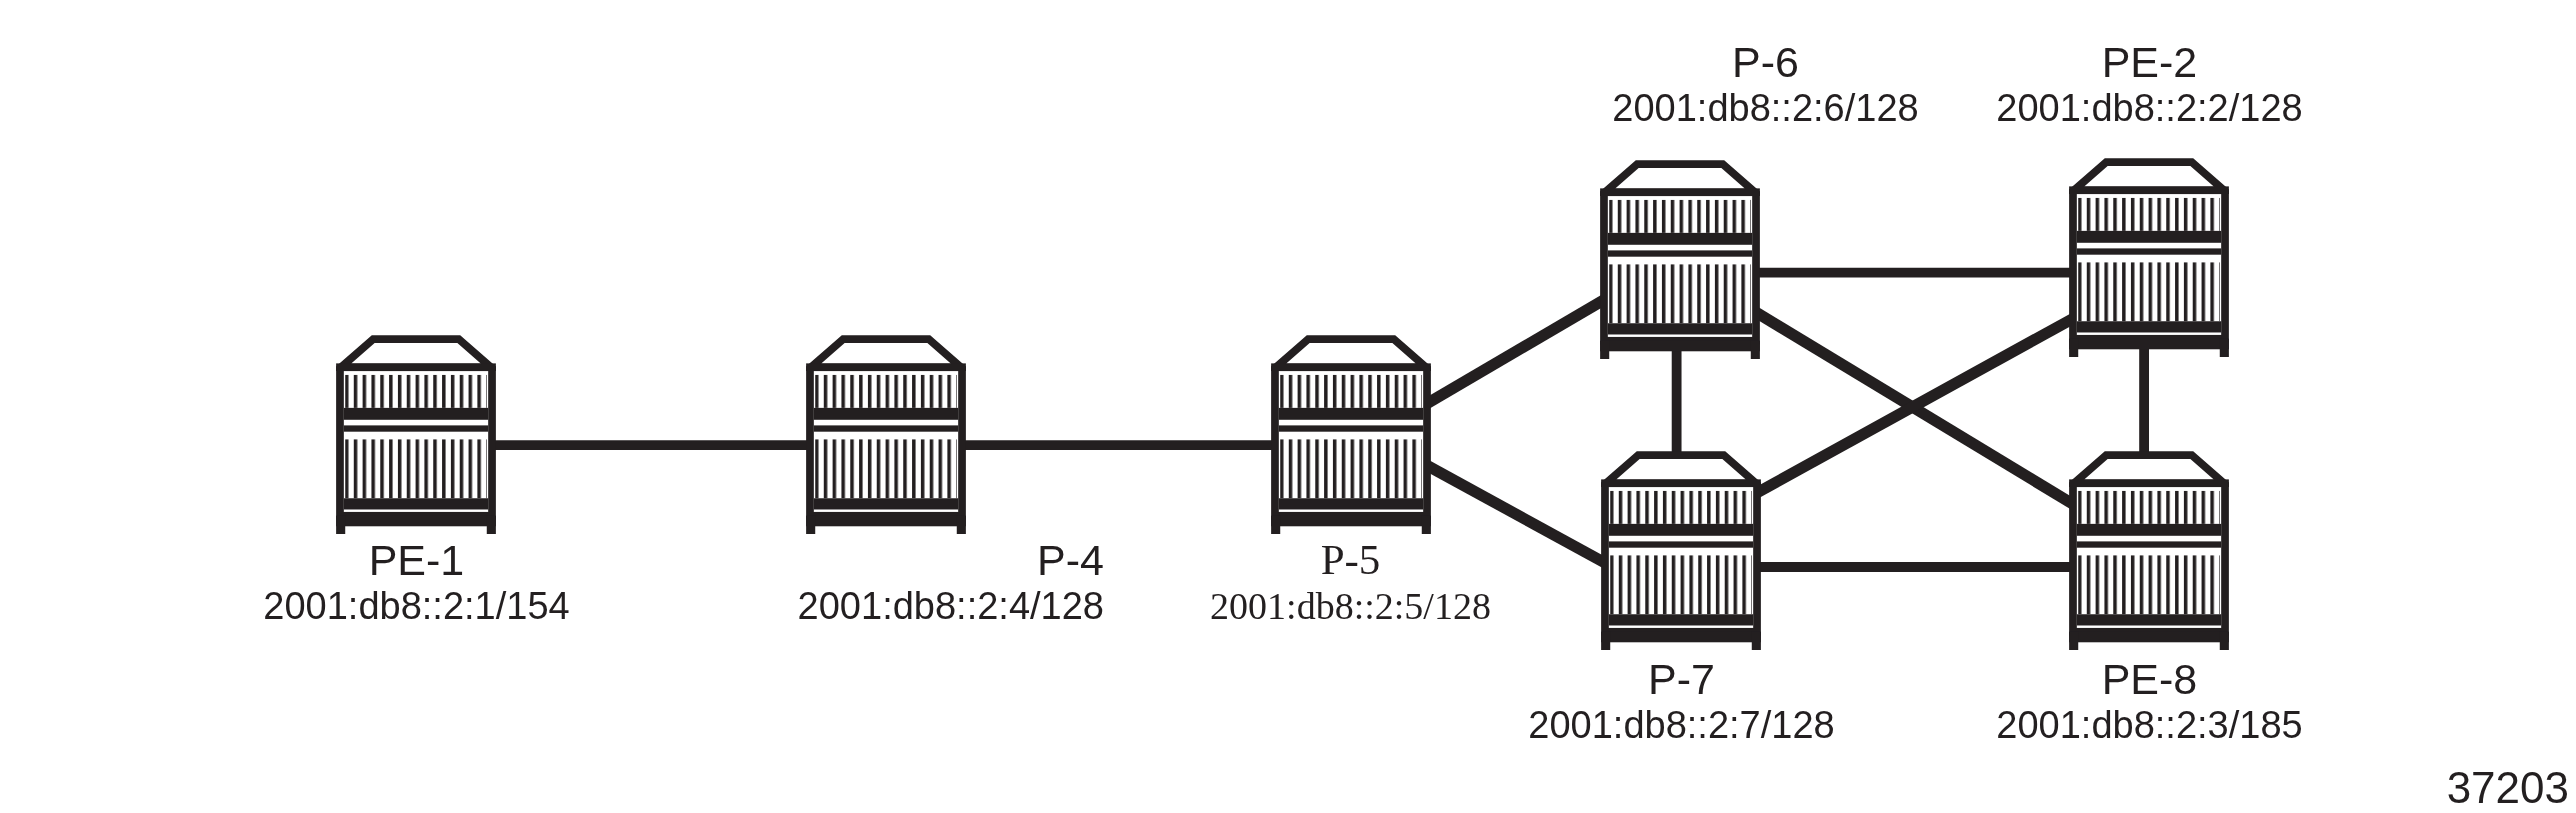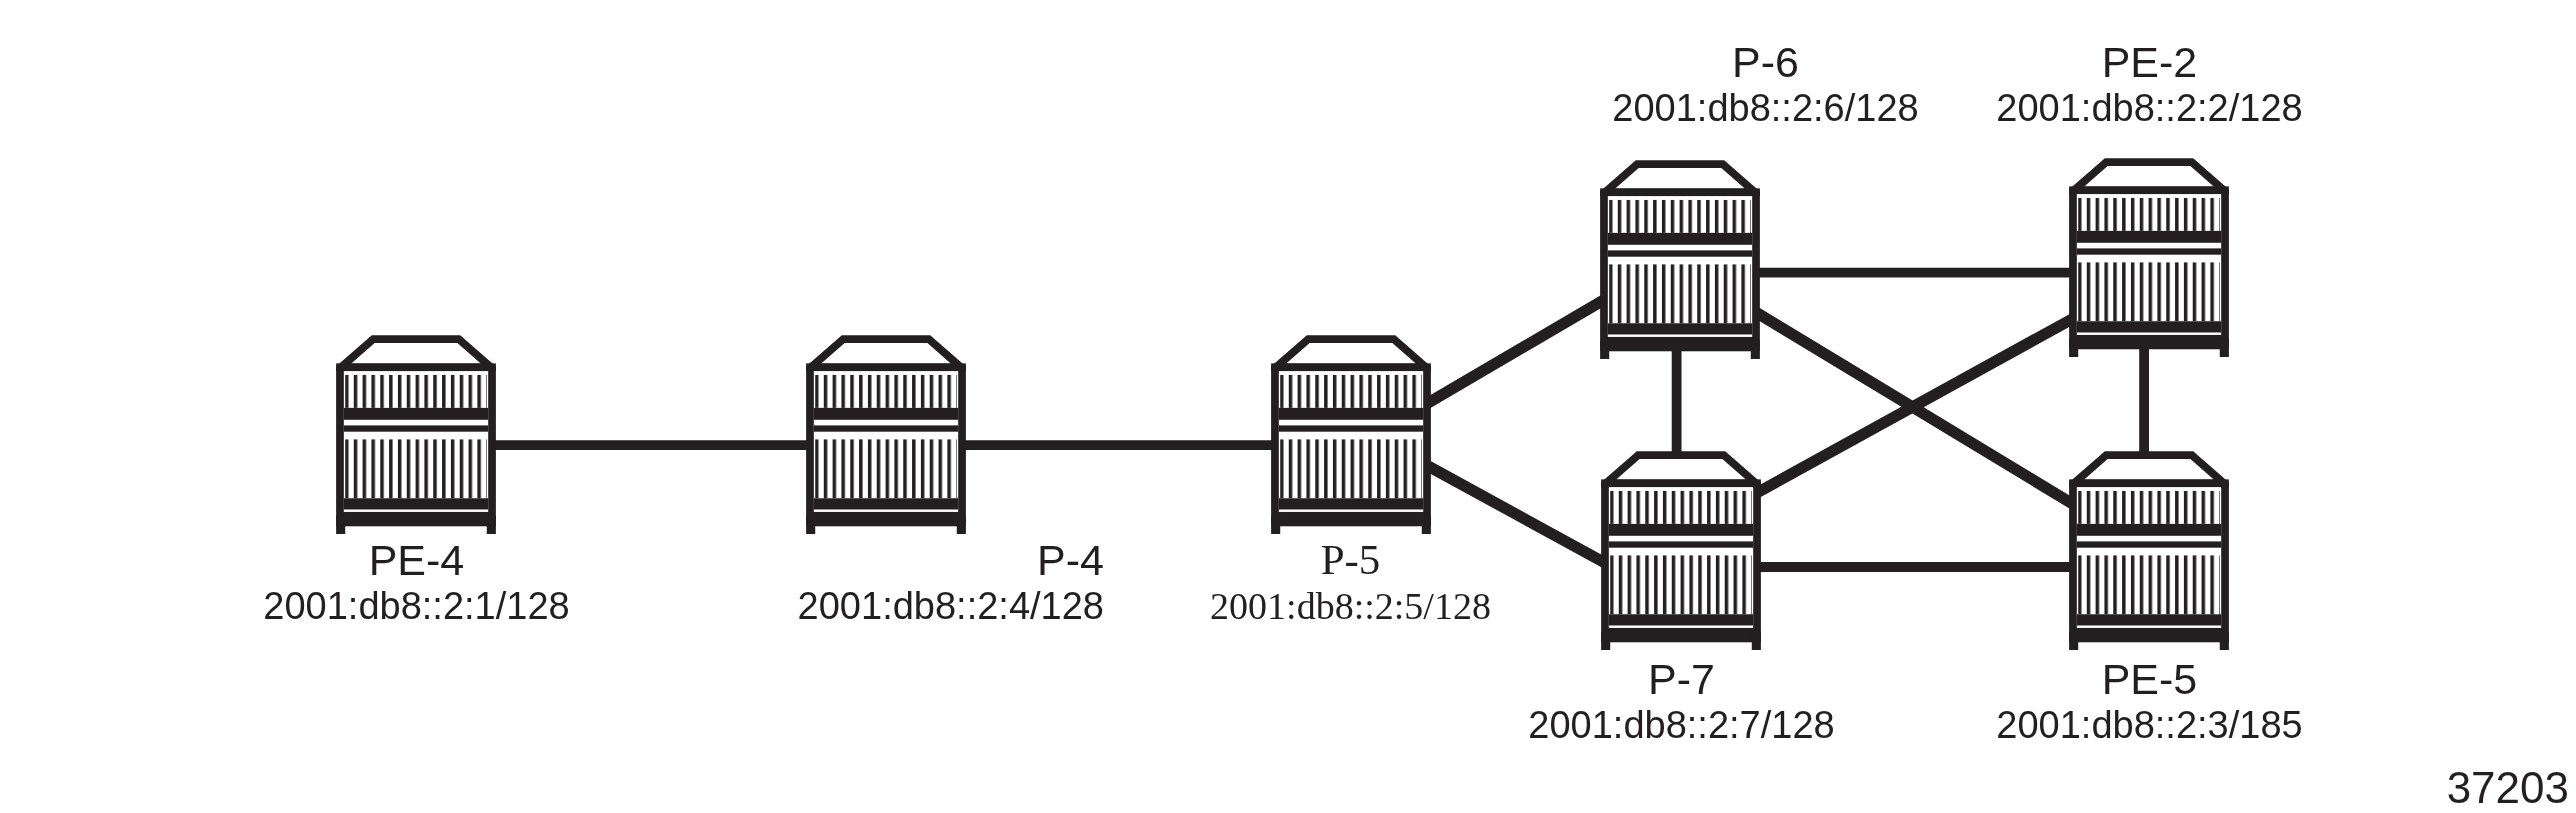--- a/index.html
+++ b/index.html
@@ -128,22 +128,22 @@
         <use href="#router"></use>
       </svg>
   </div>
   <div class="node pos-pe3">
     <svg viewBox="0 0 228 284" width="160" height="199">
         <use href="#router"></use>
       </svg>
   </div>
 
   <div class="node-label lblpos-pe1">
-    <div class="name">PE-4</div>
-    <div class="addr">2001:db8::2:1/128</div>
+    <div class="name">PE-1</div>
+    <div class="addr">2001:db8::2:1/154</div>
   </div>
   <div class="node-label lblpos-p4">
     <div class="name">P-4</div>
     <div class="addr">2001:db8::2:4/128</div>
   </div>
   <div class="node-label lblpos-p5">
     <div class="name">P-5</div>
     <div class="addr">2001:db8::2:5/128</div>
   </div>
   <div class="node-label lblpos-p6">
@@ -152,20 +152,20 @@
   </div>
   <div class="node-label lblpos-pe2">
     <div class="name">PE-2</div>
     <div class="addr">2001:db8::2:2/128</div>
   </div>
   <div class="node-label lblpos-p7">
     <div class="name">P-7</div>
     <div class="addr">2001:db8::2:7/128</div>
   </div>
   <div class="node-label lblpos-pe3">
-    <div class="name">PE-5</div>
+    <div class="name">PE-8</div>
     <div class="addr">2001:db8::2:3/185</div>
   </div>
 
   <div class="figure-number">37203</div>
 
 </div>
 
 
 </body></html>

